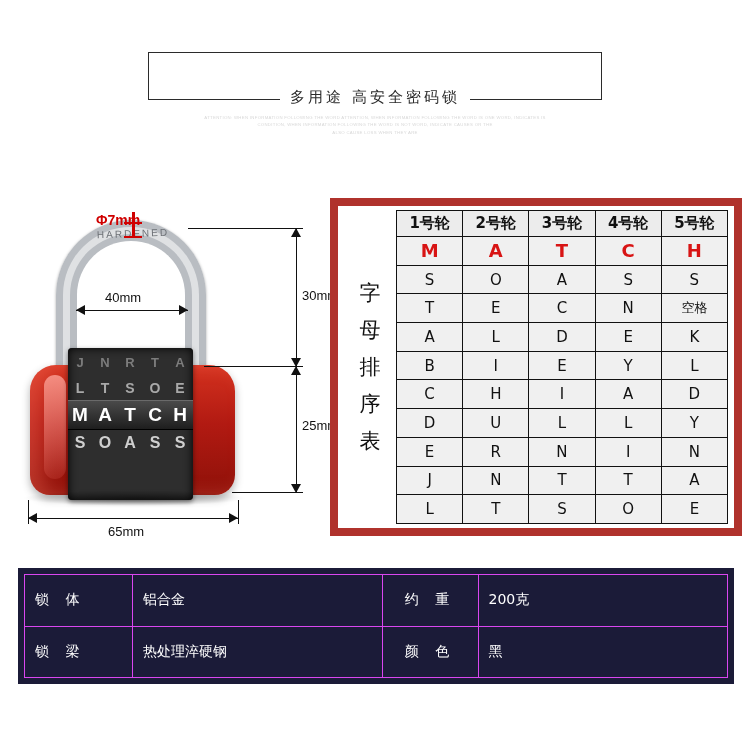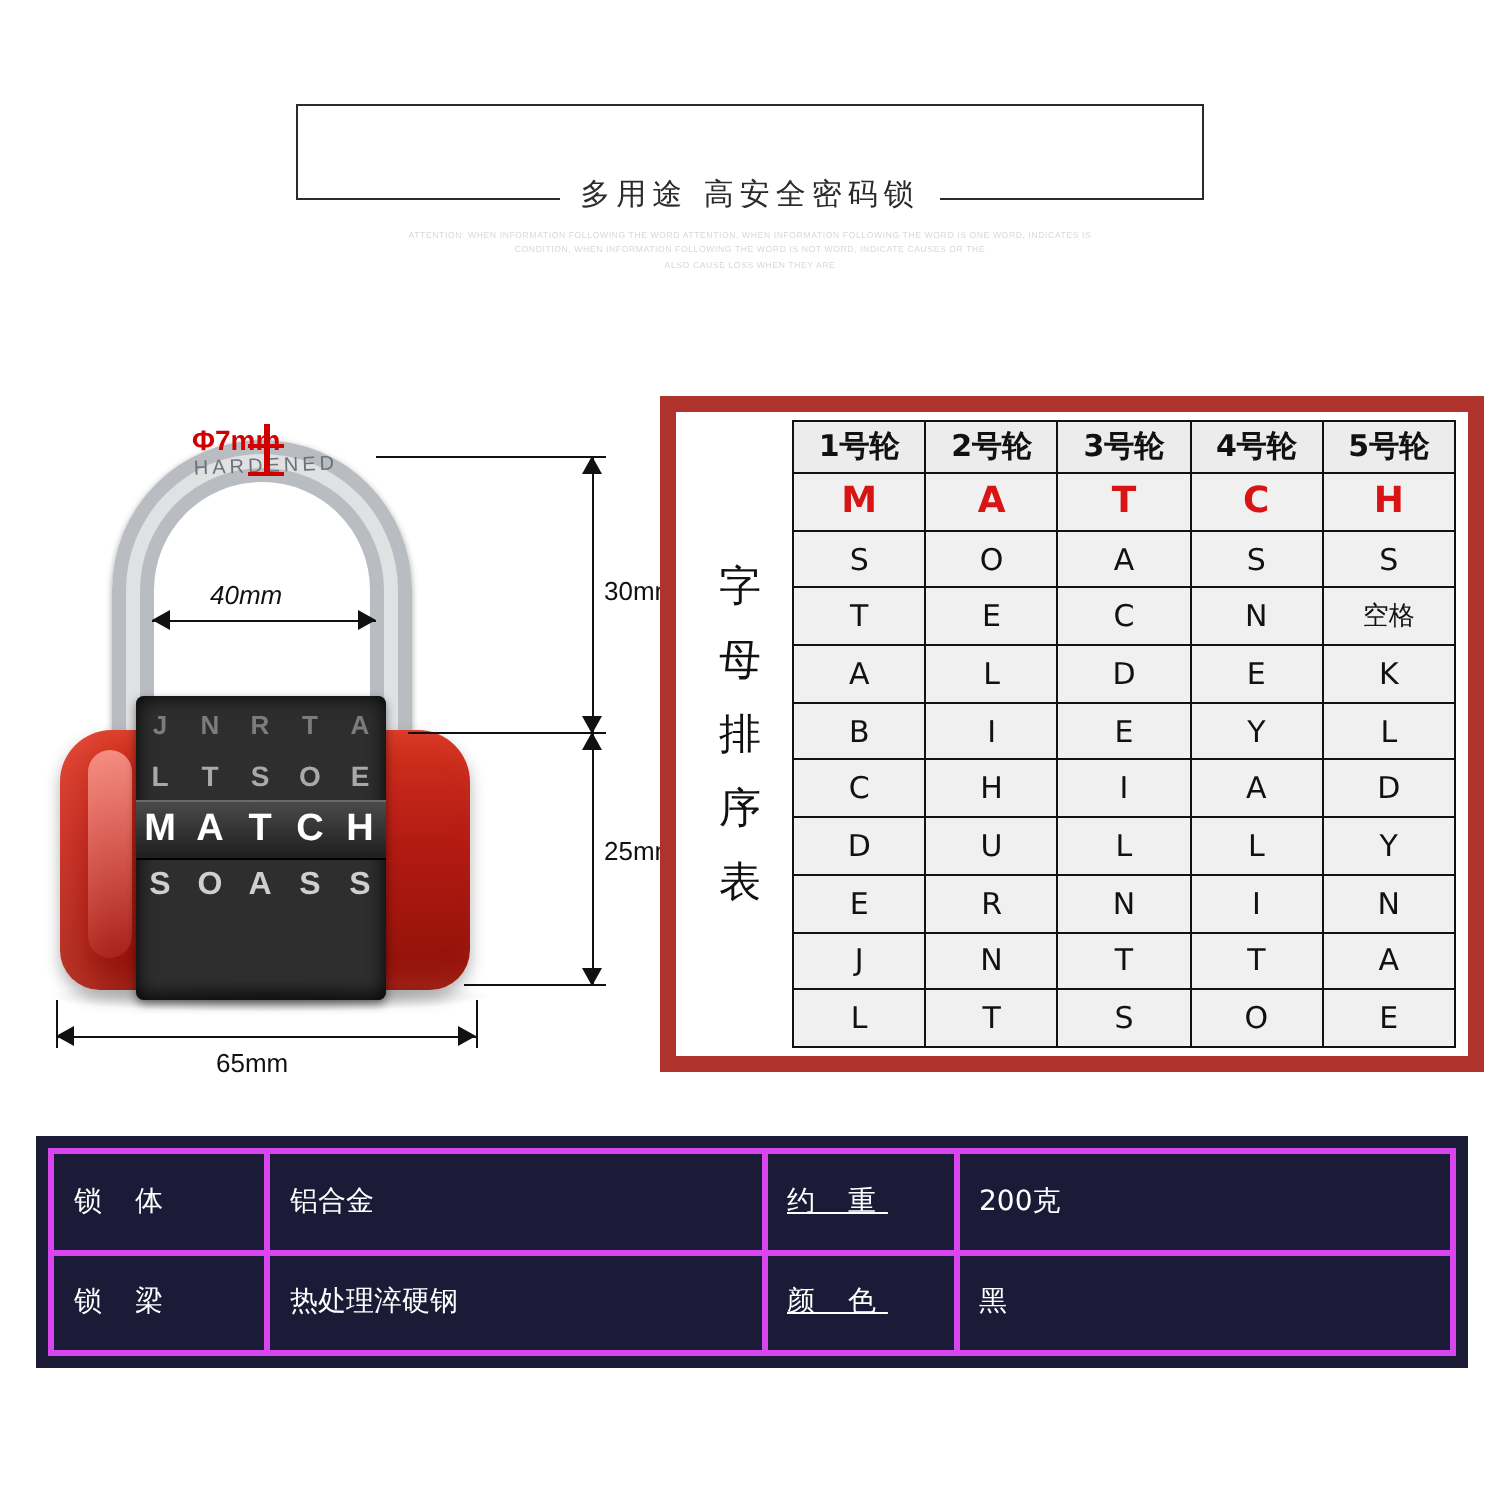--- a/index.html
+++ b/index.html
@@ -172,30 +172,30 @@
     position:absolute; left:18px; top:568px; width:716px; height:116px;
     background:#1b1b38;
     padding:6px;
   }
   table.spec {
     width:100%; height:100%;
     border-collapse:collapse;
     table-layout:fixed;
   }
   table.spec td {
-    border:3px solid #d946ef;
+    border:1px solid #d946ef;
     font-family:"DejaVu Sans", sans-serif;
     font-size:14px;
     color:#ffffff;
     padding:0 10px;
     height:33px;
   }
   td.k { width:108px; letter-spacing:6px; text-align:left; }
   td.v { }
-  td.k2 { width:96px; letter-spacing:6px; text-align:left;text-decoration:underline; }
+  td.k2 { width:96px; letter-spacing:6px; text-align:center; }
 </style>
 </head>
 <body>
 
 <div id="header">
   <div id="header-frame"></div>
   <div id="subtitle">
     <span>多用途   高安全密码锁</span>
   </div>
   <div id="fineprint">
@@ -246,21 +246,21 @@
   </div>
 
   <div class="lock-shadow"></div>
 
   <div class="dim-label red" style="left:88px; top:18px;">Φ7mm</div>
   <div class="vline red" style="left:124px; top:42px; height:26px; width:3px;"></div>
   <div class="hline red" style="left:116px; top:52px; width:18px; height:2px;"></div>
   <div class="hline red" style="left:116px; top:66px; width:18px; height:2px;"></div>
 
   <div class="hline" style="left:68px; top:140px; width:112px;"></div>
-  <div class="dim-label" style="left:97px; top:120px;font-style:italic;">40mm</div>
+  <div class="dim-label" style="left:97px; top:120px;">40mm</div>
   <div class="arrow" style="left:68px; top:135px; border-top:5px solid transparent; border-bottom:5px solid transparent; border-right:9px solid #111;"></div>
   <div class="arrow" style="left:171px; top:135px; border-top:5px solid transparent; border-bottom:5px solid transparent; border-left:9px solid #111;"></div>
 
   <div class="hline" style="left:180px; top:58px; width:115px;"></div>
   <div class="hline" style="left:196px; top:196px; width:99px;"></div>
   <div class="vline" style="left:288px; top:58px; height:138px;"></div>
   <div class="dim-label" style="left:294px; top:118px;">30mm</div>
   <div class="arrow" style="left:283px; top:58px; border-left:5px solid transparent; border-right:5px solid transparent; border-bottom:9px solid #111;"></div>
   <div class="arrow" style="left:283px; top:188px; border-left:5px solid transparent; border-right:5px solid transparent; border-top:9px solid #111;"></div>
 

